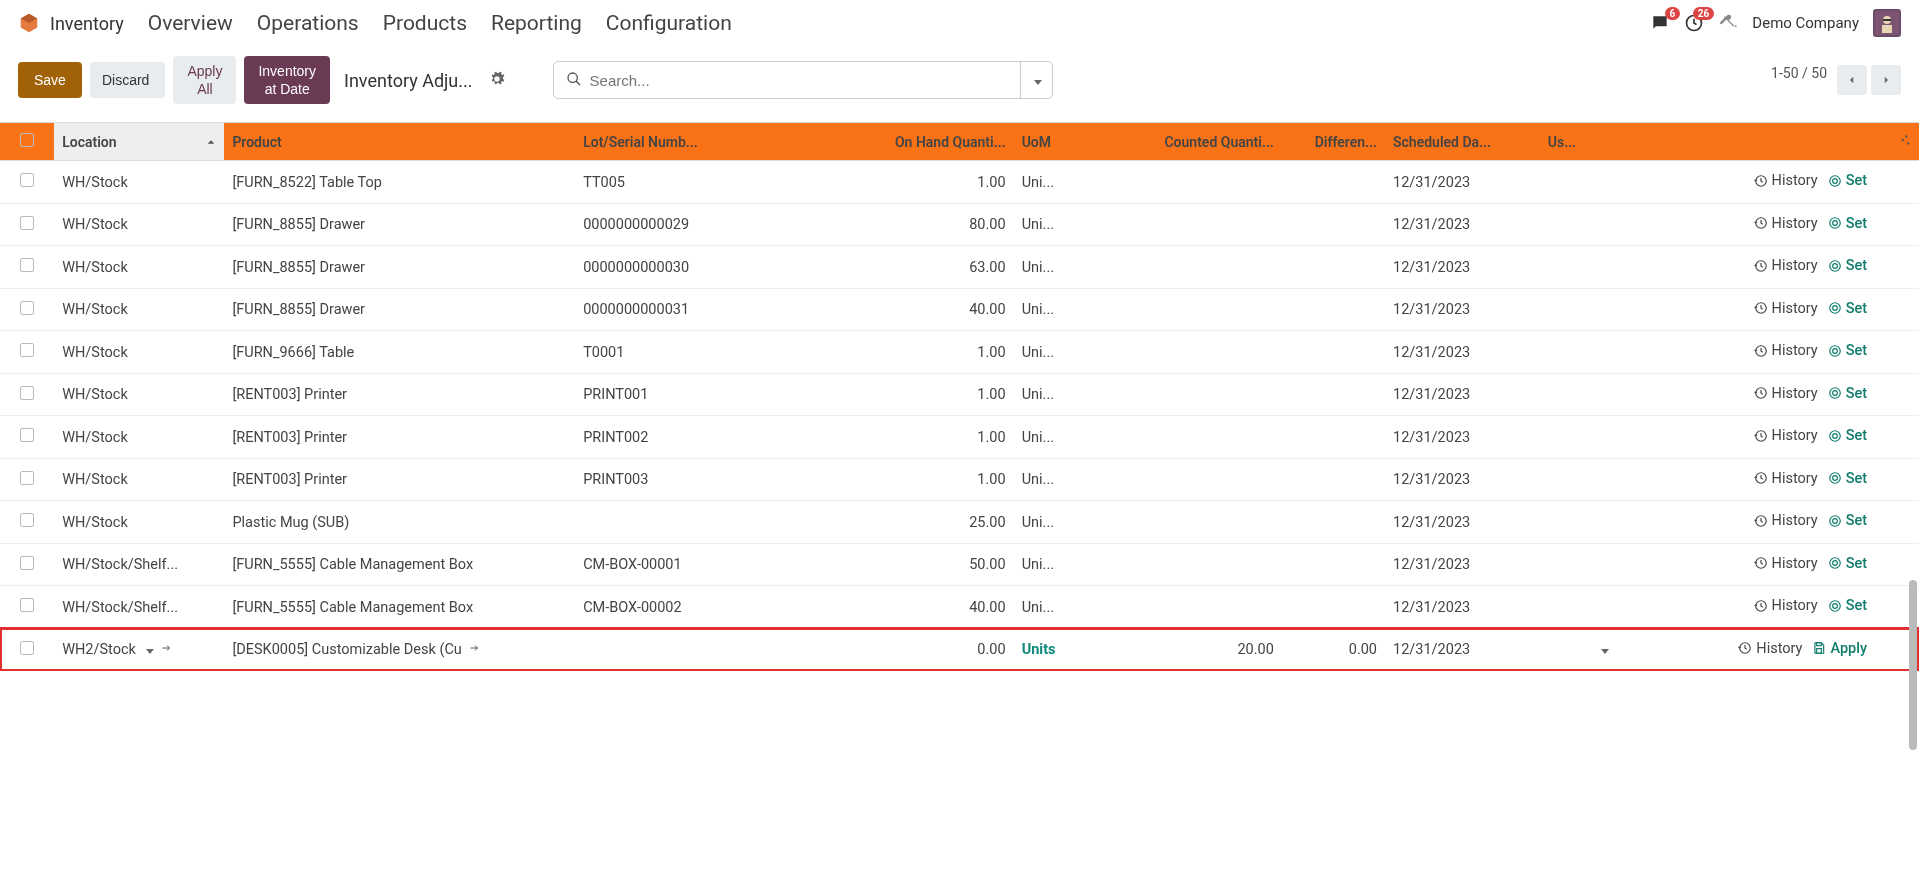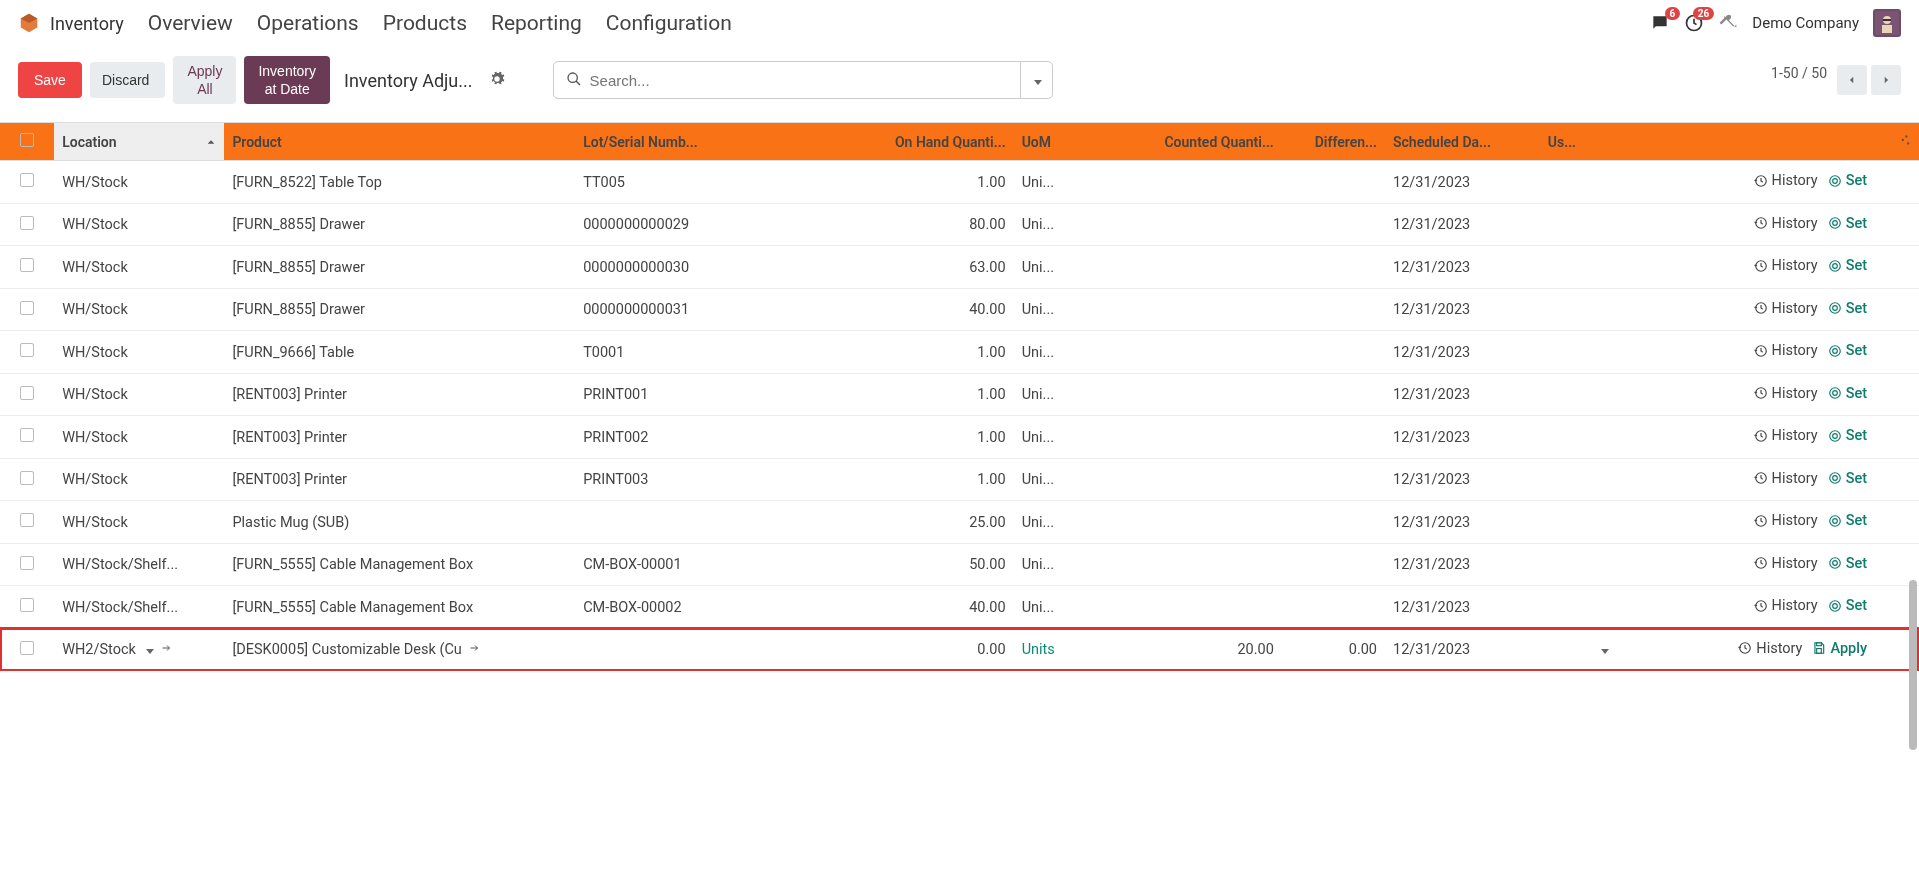--- a/index.html
+++ b/index.html
@@ -15,21 +15,21 @@
 .top-right { display: flex; align-items: center; gap: 14px; }
 .icon-badge { position: relative; display: inline-flex; }
 .badge { position: absolute; top: -6px; right: -10px; background: #d44; color: #fff; border-radius: 10px; font-size: 10px; padding: 1px 5px; font-weight: bold; }
 .tool-icon-svg { width: 20px; height: 20px; }
 .company-name { font-size: 15px; color: #333; }
 .avatar { width: 28px; height: 28px; border-radius: 3px; background: #6b4d6b; display: flex; align-items: center; justify-content: center; }
 
 
 .controlbar { display: flex; align-items: center; padding: 10px 18px 18px 18px; gap: 8px; }
 .btn { border: none; padding: 10px 16px; border-radius: 4px; cursor: pointer; font-size: 14px; }
-.btn-primary { background: #ef4444; color: #fff; font-weight: 500; }
+.btn-primary { background: #a16207; color: #fff; font-weight: 500; }
 .btn-secondary { background: #e9ecef; color: #333; padding-left: 12px; }
 .btn-light { background: #e9ecef; color: #6b3a54; font-weight: 500; padding: 6px 14px; line-height: 1.3; text-align: center; }
 .btn-filled { background: #6b3a54; color: #fff; font-weight: 500; padding: 6px 14px; line-height: 1.3; text-align: center; }
 .breadcrumb-title { font-size: 18px; color: #333; margin-left: 6px; }
 .gear-small { margin-left: 8px; color: #666; }
 
 .searchbox { margin-left: 40px; display: flex; align-items: center; border: 1px solid #ccc; border-radius: 5px; height: 38px; width: 500px; }
 .search-inner { display: flex; align-items: center; flex: 1; padding: 0 12px; gap: 8px; }
 .search-inner input { border: none; outline: none; flex: 1; font-size: 15px; color: #333; }
 .search-caret { width: 32px; border-left: 1px solid #ccc; height: 100%; display: flex; align-items: center; justify-content: center; cursor: pointer; }
@@ -51,21 +51,21 @@
 .chk { width: 14px; height: 14px; border: 1.5px solid #bbb; border-radius: 2px; display: inline-block; }
 .sort-caret { float: right; }
 
 .action-link { color: #444; cursor: pointer; display: inline-flex; align-items: center; gap: 4px; }
 .action-link.teal { color: #0f7c6c; font-weight: 500; }
 .actions-cell { text-align: right; white-space: nowrap; }
 .actions-cell .action-link { margin-left: 10px; }
 
 tr.highlighted { outline: 3px solid #e03030; outline-offset: -2px; padding-left: 30px; }
 tr.highlighted td { background: #fff; }
-.teal-text { color: #0f8a7a; }
+.teal-text { color: #0f8a7a; font-weight: bold; }
 
 .editable-sel { display: inline-flex; align-items: center; gap: 6px; }
 .caret-dn::after { content: ""; border-left: 4px solid transparent; border-right: 4px solid transparent; border-top: 5px solid #666; display: inline-block; margin-left: 4px; }
 .arrowlink { color: #666; margin-left: 6px; cursor:pointer; }
 
 .sliders-icon { float:right; }
 
 .scroll-stub { position: fixed; right: 2px; top: 140px; bottom: 0; width: 10px; }
 .scroll-thumb { position: absolute; right: 0; width: 8px; background: #bbb; border-radius: 4px; top: 440px; height: 170px; }
 </style>

